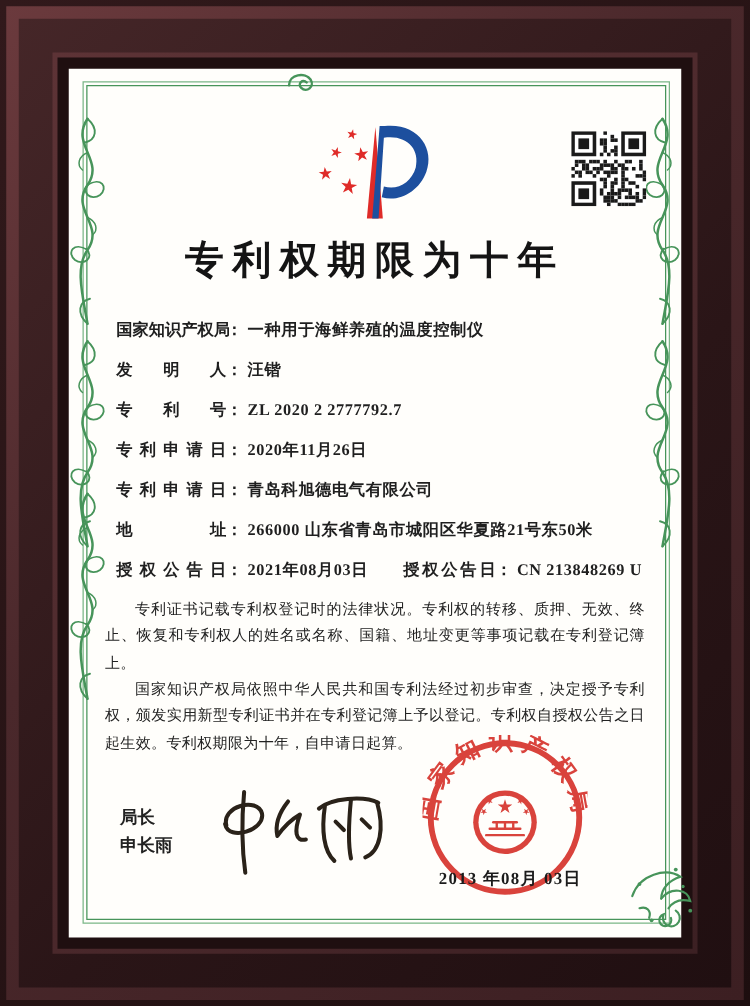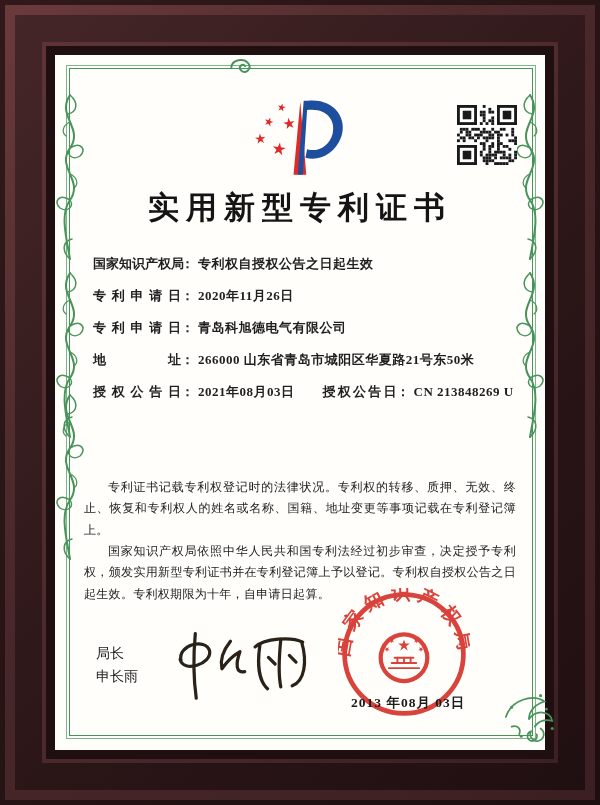--- a/index.html
+++ b/index.html
@@ -20,21 +20,21 @@
   .certno{position:absolute;left:74px;top:100px;font-size:12.5px;font-weight:700;letter-spacing:1px;color:#2a2a2a;}
   .title{position:absolute;left:55px;right:55px;top:187px;text-align:center;font-size:31px;font-weight:700;letter-spacing:7px;color:#141414;}
   .fields{position:absolute;left:93px;top:254px;right:68px;font-size:13px;color:#1f1f1f;}
   .frow{margin-bottom:12px;line-height:20px;white-space:nowrap;}
   .flabel{display:inline-block;width:88px;text-align:justify;text-align-last:justify;font-weight:600;vertical-align:bottom;}
   .colon{font-weight:600;}
   .fvalue{font-weight:600;margin-left:4px;letter-spacing:.5px;}
   .pair2{margin-left:28px;}
   .paras{position:absolute;left:84px;top:477px;width:432px;font-size:12px;line-height:1.78;letter-spacing:.3px;color:#222;text-align:justify;}
   .paras p{margin:0;text-indent:2em;}
-  .signer{position:absolute;left:96px;top:646px;font-family:"Liberation Sans","DejaVu Sans",sans-serif;font-size:14px;font-weight:400;color:#222;line-height:1.0;}
+  .signer{position:absolute;left:96px;top:646px;font-family:"Liberation Sans","DejaVu Sans",sans-serif;font-size:14px;font-weight:700;color:#222;line-height:1.0;}
   .signer .l2{margin-top:9px;}
   .signature{position:absolute;left:165px;top:626px;width:148px;height:76px;}
   .seal{position:absolute;left:338px;top:588px;width:132px;height:132px;opacity:.92;}
   .sealdate{position:absolute;left:351px;top:694px;font-size:13.5px;font-weight:600;letter-spacing:1px;color:#1b1b1b;z-index:5;}
   .logo{position:absolute;left:251px;top:96px;width:102px;height:86px;}
   .qr{position:absolute;left:457px;top:105px;width:60px;height:60px;}
 </style>
 </head>
 <body>
 
@@ -242,25 +242,31 @@
       <rect x="1" y="1" width="5" height="5" fill="#ffffff"></rect>
       <rect x="2" y="2" width="3" height="3" fill="#1a1a1a"></rect>
       <rect x="14" y="0" width="7" height="7" fill="#1a1a1a"></rect>
       <rect x="15" y="1" width="5" height="5" fill="#ffffff"></rect>
       <rect x="16" y="2" width="3" height="3" fill="#1a1a1a"></rect>
       <rect x="0" y="14" width="7" height="7" fill="#1a1a1a"></rect>
       <rect x="1" y="15" width="5" height="5" fill="#ffffff"></rect>
       <rect x="2" y="16" width="3" height="3" fill="#1a1a1a"></rect>
     </svg>
 
-  <div class="title">实用新型专利证书</div>
+  <div class="title">专利权期限为十年</div>
 
   <div class="fields">
     <div class="frow">
-      <span class="flabel">国家知识产权局</span><span class="colon">：</span><span class="fvalue">专利权自授权公告之日起生效</span>
+      <span class="flabel">国家知识产权局</span><span class="colon">：</span><span class="fvalue">一种用于海鲜养殖的温度控制仪</span>
+    </div>
+    <div class="frow">
+      <span class="flabel">发明人</span><span class="colon">：</span><span class="fvalue">汪锴</span>
+    </div>
+    <div class="frow">
+      <span class="flabel">专利号</span><span class="colon">：</span><span class="fvalue">ZL 2020 2 2777792.7</span>
     </div>
     <div class="frow">
       <span class="flabel">专利申请日</span><span class="colon">：</span><span class="fvalue">2020年11月26日</span>
     </div>
     <div class="frow">
       <span class="flabel">专利申请日</span><span class="colon">：</span><span class="fvalue">青岛科旭德电气有限公司</span>
     </div>
     <div class="frow">
       <span class="flabel">地址</span><span class="colon">：</span><span class="fvalue">266000 山东省青岛市城阳区华夏路21号东50米</span>
     </div>

